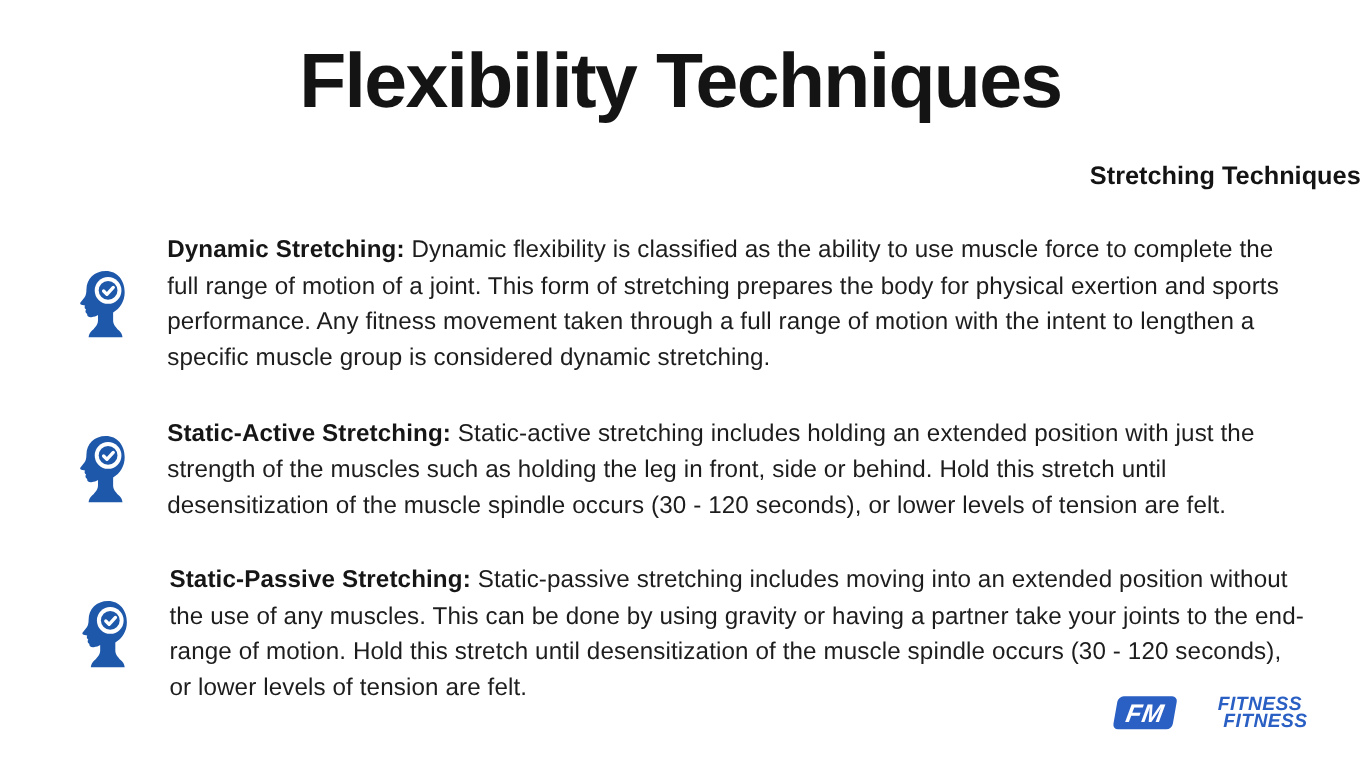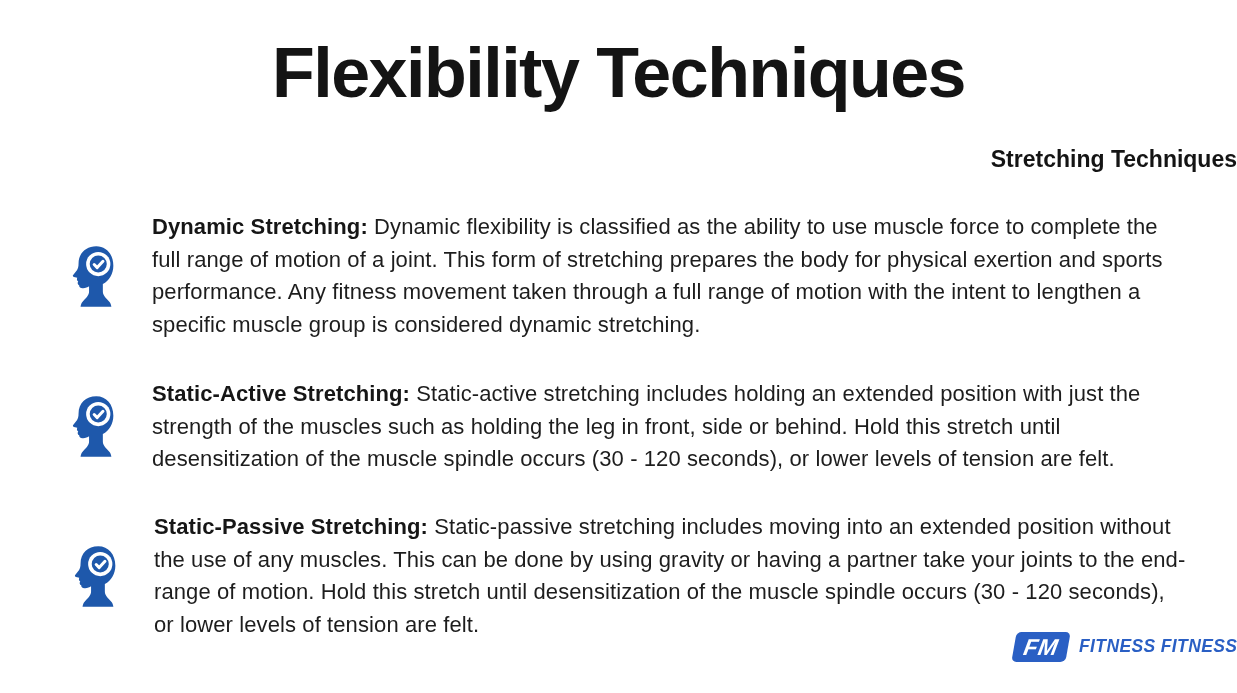--- a/index.html
+++ b/index.html
@@ -62,27 +62,28 @@
     border-radius: 5px;
     transform: skewX(-10deg);
     display: flex; align-items: center; justify-content: center;
     color: #ffffff;
     font-weight: bold;
     font-style: italic;
     font-size: 23px;
     letter-spacing: 0.5px;
   }
   .logo-text {
-    display: flex; flex-direction: row;
+    display: flex; flex-direction: column;
     color: #2a5fc4;
     font-style: italic;
     font-weight: bold;
     font-size: 17.5px;
     line-height: 15.5px;
     letter-spacing: 0.4px;
+    margin-left: 28px;
   }
   .logo-text .l2 { margin-left: 5px; }
 </style>
 </head>
 <body>
 
 <svg width="0" height="0" style="position:absolute">
   <defs>
     <g id="head-check">
       <path d="M37 2 C21 2 10 13 10 28 C10 33 9 36 7.5 38.5 L1.5 46 Q0.5 48 3 48.8 L8 50

